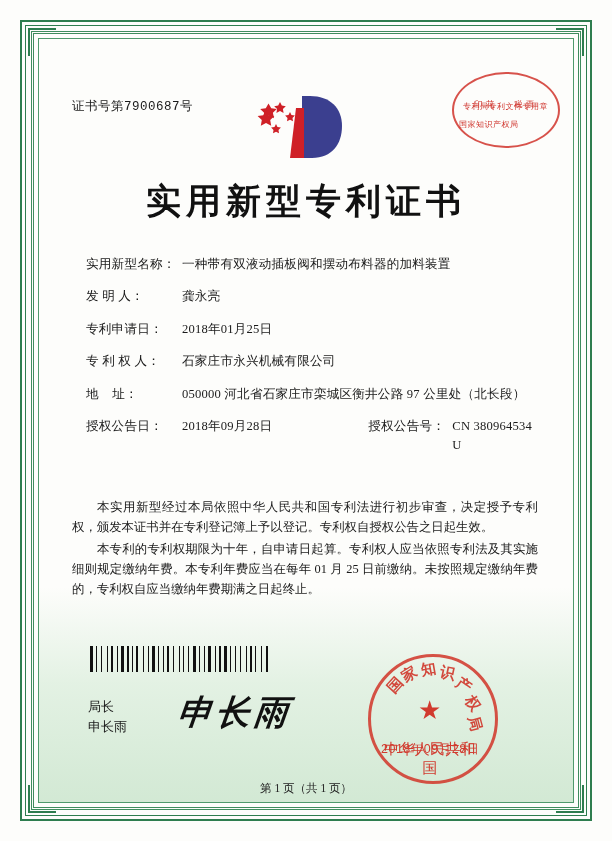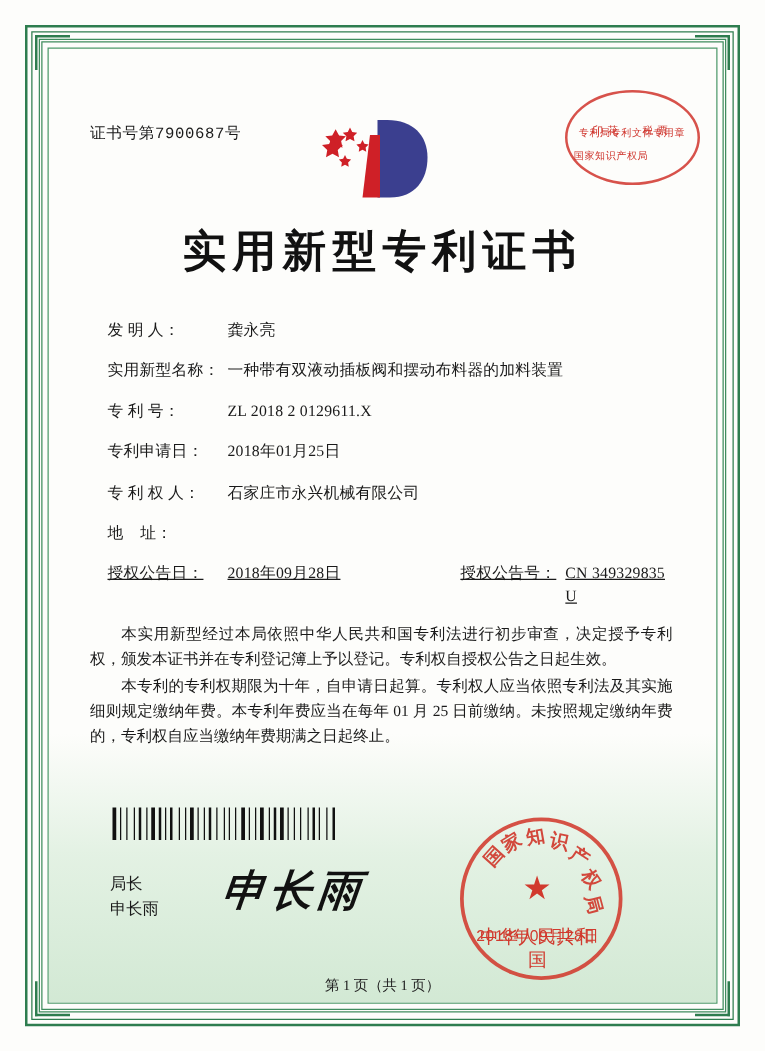--- a/index.html
+++ b/index.html
@@ -147,21 +147,21 @@
   .field-label {
     width: 96px;
     flex: none;
     letter-spacing: .2px;
     white-space: pre;
   }
   .field-value {
     flex: 1;
     letter-spacing: .2px;
   }
-  .field-row.two-col { justify-content: flex-start; text-decoration: underline; }
+  .field-row.two-col { justify-content: flex-start; }
   .half {
     display: flex;
     align-items: flex-start;
   }
   .half.left { width: 248px; }
   .half .field-label { width: 96px; }
   .half.right .field-label { width: 84px; margin-left: 44px; }
 
   
   .body-text {
@@ -304,50 +304,47 @@
     <div class="curved-top">专利局专利文件专用章</div>
     <div class="mid-left">印 花</div>
     <div class="mid-right">税 票</div>
     <div class="curved-bottom">国家知识产权局</div>
   </div>
 
   <div class="main-title">实用新型专利证书</div>
 
   <div class="fields">
     <div class="field-row">
+      <div class="field-label">实用新型名称：</div>
+      <div class="field-value">一种带有双液动插板阀和摆动布料器的加料装置</div>
+    </div>
+    <div class="field-row">
       <div class="field-label">发 明 人：</div>
       <div class="field-value">龚永亮</div>
     </div>
     <div class="field-row">
-      <div class="field-label">实用新型名称：</div>
-      <div class="field-value">一种带有双液动插板阀和摆动布料器的加料装置</div>
-    </div>
-    <div class="field-row">
-      <div class="field-label">专 利 号：</div>
-      <div class="field-value">ZL 2018 2 0129611.X</div>
-    </div>
-    <div class="field-row">
       <div class="field-label">专利申请日：</div>
       <div class="field-value">2018年01月25日</div>
     </div>
     <div class="field-row">
       <div class="field-label">专 利 权 人：</div>
       <div class="field-value">石家庄市永兴机械有限公司</div>
     </div>
     <div class="field-row">
       <div class="field-label">地    址：</div>
+      <div class="field-value">050000 河北省石家庄市栾城区衡井公路 97 公里处（北长段）</div>
     </div>
     <div class="field-row two-col">
       <div class="half left">
         <div class="field-label">授权公告日：</div>
         <div class="field-value">2018年09月28日</div>
       </div>
       <div class="half right">
         <div class="field-label">授权公告号：</div>
-        <div class="field-value">CN 349329835 U</div>
+        <div class="field-value">CN 380964534 U</div>
       </div>
     </div>
   </div>
 
   <div class="body-text">
     <p>本实用新型经过本局依照中华人民共和国专利法进行初步审查，决定授予专利权，颁发本证书并在专利登记簿上予以登记。专利权自授权公告之日起生效。</p>
     <p>本专利的专利权期限为十年，自申请日起算。专利权人应当依照专利法及其实施细则规定缴纳年费。本专利年费应当在每年 01 月 25 日前缴纳。未按照规定缴纳年费的，专利权自应当缴纳年费期满之日起终止。</p>
   </div>
 
   <div class="barcode" id="barcode"><span style="width:3px"></span><span style="width:1px;background:transparent"></span><span style="width:1px"></span><span style="width:2px;background:transparent"></span><span style="width:1px"></span><span style="width:3px;background:transparent"></span><span style="width:1px"></span><span style="width:1px;background:transparent"></span><span style="width:2px"></span><span style="width:2px;background:transparent"></span><span style="width:1px"></span><span style="width:1px;background:transparent"></span><span style="width:3px"></span><span style="width:1px;background:transparent"></span><span style="width:2px"></span><span style="width:1px;background:transparent"></span><span style="width:1px"></span><span style="width:1px;background:transparent"></span><span style="width:2px"></span><span style="width:3px;background:transparent"></span><span style="width:1px"></span><span style="width:2px;background:transparent"></span><span style="width:1px"></span><span style="width:1px;background:transparent"></span><span style="width:3px"></span><span style="width:1px;background:transparent"></span><span style="width:1px"></span><span style="width:2px;background:transparent"></span><span style="width:1px"></span><span style="width:1px;background:transparent"></span><span style="width:2px"></span><span style="width:2px;background:transparent"></span><span style="width:1px"></span><span style="width:3px;background:transparent"></span><span style="width:1px"></span><span style="width:1px;background:transparent"></span><span style="width:1px"></span><span style="width:2px;background:transparent"></span><span style="width:1px"></span><span style="width:2px;background:transparent"></span><span style="width:3px"></span><span style="width:1px;background:transparent"></span><span style="width:1px"></span><span style="width:2px;background:transparent"></span><span style="width:1px"></span><span style="width:1px;background:transparent"></span><span style="width:3px"></span><span style="width:2px;background:transparent"></span><span style="width:1px"></span><span style="width:1px;background:transparent"></span><span style="width:2px"></span><span style="width:1px;background:transparent"></span><span style="width:3px"></span><span style="width:1px;background:transparent"></span><span style="width:1px"></span><span style="width:2px;background:transparent"></span><span style="width:1px"></span><span style="width:2px;background:transparent"></span><span style="width:1px"></span><span style="width:3px;background:transparent"></span><span style="width:1px"></span><span style="width:1px;background:transparent"></span><span style="width:2px"></span><span style="width:1px;background:transparent"></span><span style="width:1px"></span><span style="width:3px;background:transparent"></span><span style="width:1px"></span><span style="width:2px;background:transparent"></span><span style="width:2px"></span><span style="width:1px;background:transparent"></span></div>

